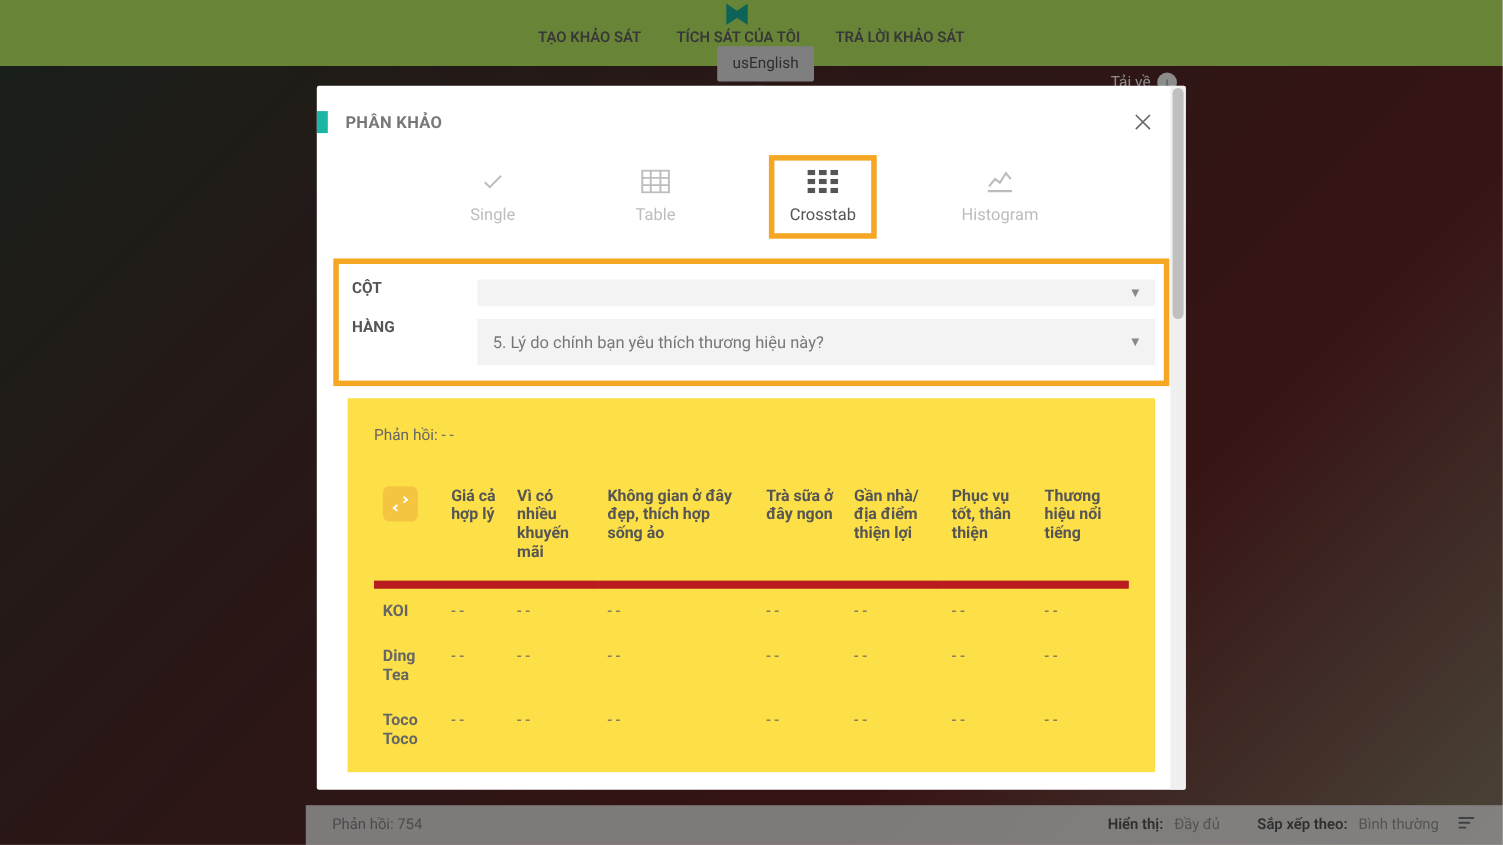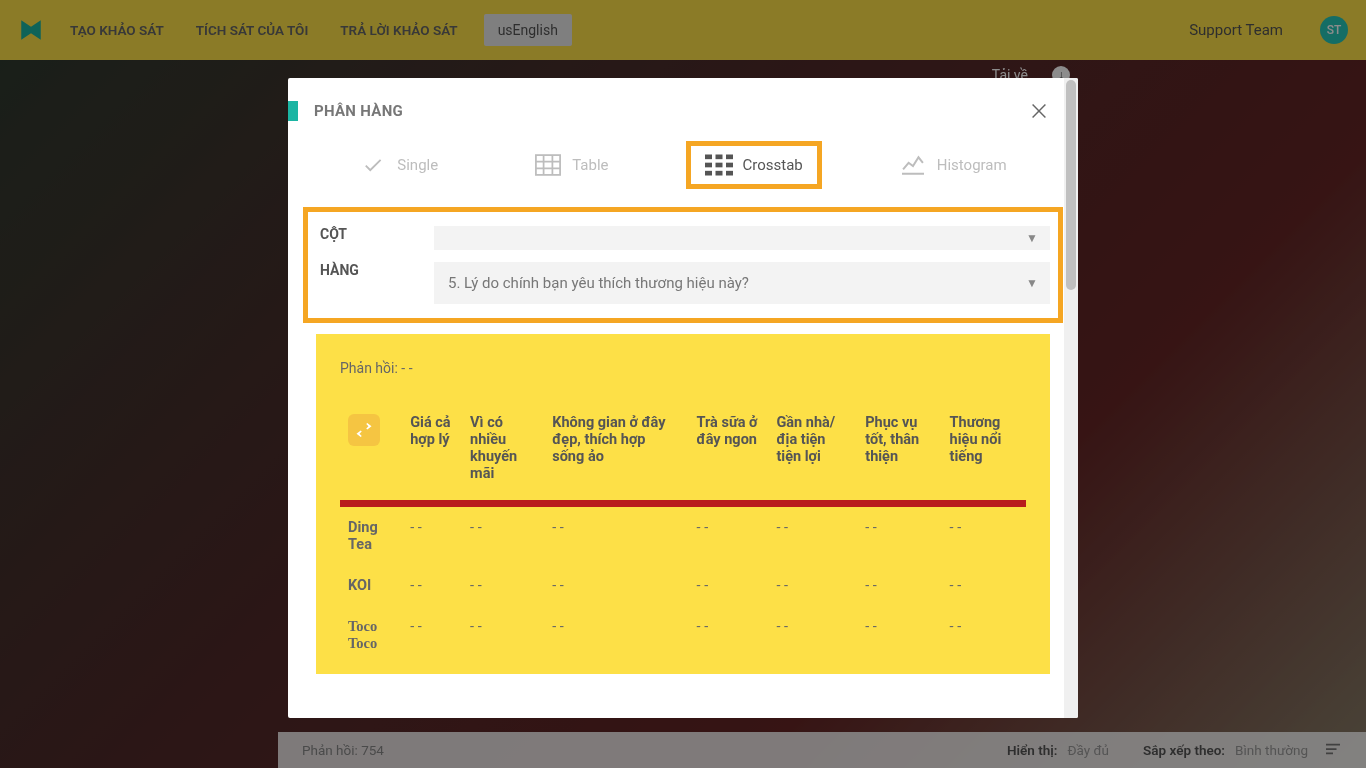--- a/index.html
+++ b/index.html
@@ -1,50 +1,50 @@
 <!DOCTYPE html>
 <html><head>
 <meta charset="utf-8">
 <style>
 * { margin: 0; padding: 0; box-sizing: border-box; font-family: -apple-system, BlinkMacSystemFont, "Segoe UI", Roboto, Arial, sans-serif; }
 html, body { width: 1366px; height: 768px; overflow: hidden; background: #fff; }
 
-.topbar { height: 60px; display: flex; align-items: center; padding: 0 18px; background: #fde047; position: relative; z-index: 5; }
+.topbar { height: 60px; display: flex; align-items: center; padding: 0 18px; background: #bef264; position: relative; z-index: 5; flex-direction: column; }
 .logo { width: 26px; height: 26px; margin-right: 26px; }
 .topnav { display: flex; gap: 32px; }
 .topnav-item { font-size: 13.5px; font-weight: 600; color: #666; cursor: pointer; }
 .lang-btn { margin-left: 26px; background: #e8e8e8; border: none; padding: 8px 14px; font-size: 14px; color: #555; border-radius: 2px; cursor: pointer; }
 .top-spacer { flex: 1; }
 .support { font-size: 15px; color: #555; margin-right: 14px; }
 .avatar { width: 28px; height: 28px; border-radius: 50%; background: #26c6b8; color: #fff; display: flex; align-items: center; justify-content: center; font-size: 12px; font-weight: 500; margin-left: 23px; }
 
 .bg { position: absolute; top: 60px; left: 0; right: 0; height: 708px; background: linear-gradient(135deg,#3a4a3a 0%, #6b3030 40%, #8a2a2a 70%, #c0b090 100%); }
 .bg::after { content:""; position:absolute; inset:0; background: rgba(30,30,30,0.35); }
 
-.download-row { position: absolute; top: 66px; right: 296px; color: #fff; font-size: 14px; display:flex; align-items:center; gap:24px; z-index:6; }
+.download-row { position: absolute; top: 66px; right: 296px; color: #fff; font-size: 14px; display:flex; align-items:center; gap:6px; z-index:6; }
 .dl-icon { width:18px; height:18px; border-radius:50%; background:#fff; display:flex; align-items:center; justify-content:center; color:#333; font-size:12px; }
 
 .big-letter { position:absolute; top:118px; left:300px; color:#fff; font-size:40px; z-index:6; }
 
 .overlay { position: absolute; inset: 0; background: rgba(0,0,0,0.45); z-index: 10; }
 
 .modal-wrap { position:absolute; top:78px; left:288px; width:790px; height:640px; z-index:20; }
 .modal { width:790px; height:640px; background:#fff; border-radius:2px; display:flex; flex-direction:column; overflow:hidden; position:relative; }
 .modal-scrollbar { position:absolute; right:0; top:0; bottom:0; width:14px; background:#f0f0f0; }
 .modal-scrollbar-thumb { position:absolute; top:2px; right:2px; width:10px; height:210px; background:#c0c0c0; border-radius:5px; }
 
 .modal-header { display:flex; align-items:center; padding:22px 28px 8px 0; }
 .accent-bar { width:10px; height:20px; background:#1bb5a3; margin-right:16px; }
 .modal-title { font-size:15px; font-weight:700; color:#777; letter-spacing:.3px; }
 .modal-header-spacer { flex:1; }
 .close-x { width:22px; height:22px; cursor:pointer; color:#666; }
 .close-x svg { width:22px; height:22px; }
 
 .tabs-row { display:flex; justify-content:center; gap:64px; padding:14px 0 24px; }
-.tab { display:flex; flex-direction:row; align-items:center; gap:10px; cursor:pointer; color:#bdbdbd; padding:10px 16px; min-width:84px; }
+.tab { display:flex; flex-direction:column; align-items:center; gap:10px; cursor:pointer; color:#bdbdbd; padding:10px 16px; min-width:84px; }
 .tab.active { color:#555; }
 .tab.highlighted { outline:5px solid #f5a623; outline-offset:-2px; }
 .tab-icon { width:28px; height:22px; display:flex; align-items:center; justify-content:center; }
 .tab-label { font-size:15px; }
 
 .selector-block { margin:0 18px 14px; padding:10px 10px; outline:5px solid #f5a623; outline-offset:-2px; }
 .sel-row { display:flex; align-items:flex-start; gap:18px; padding:6px 0; }
 .sel-label { width:100px; font-size:14px; font-weight:700; color:#555; padding-left:4px; }
 .sel-field { flex:1; background:#f3f3f3; border:none; padding:12px 36px 12px 14px; font-size:15px; color:#777; position:relative; cursor:pointer; }
 .sel-caret { position:absolute; right:12px; top:50%; transform:translateY(-50%); color:#888; font-size:12px; }
@@ -98,21 +98,21 @@
 <div class="overlay"></div>
 
 <div class="modal-wrap">
   <div class="modal">
     <div class="modal-scrollbar">
       <div class="modal-scrollbar-thumb"></div>
     </div>
 
     <div class="modal-header">
       <div class="accent-bar"></div>
-      <div class="modal-title">PHÂN HÀNG</div>
+      <div class="modal-title">PHÂN KHẢO</div>
       <div class="modal-header-spacer"></div>
       <div class="close-x">
         <svg viewBox="0 0 24 24" stroke="currentColor" stroke-width="1.6" fill="none">
             <path d="M5 5 L19 19 M19 5 L5 19"></path>
           </svg>
       </div>
     </div>
 
     <div class="tabs-row">
       <div class="tab">
@@ -187,48 +187,48 @@
               <div class="swap-btn">
                 <svg viewBox="0 0 24 24" width="18" height="18" fill="currentColor">
                     <path d="M7 7h11l-3-3 1.4-1.4L22 7l-5.6 4.4L15 10l3-3H7zM17 17H6l3 3-1.4 1.4L2 17l5.6-4.4L9 14l-3 3h11z"></path>
                   </svg>
               </div>
             </th>
             <th style="width:54px">Giá cả hợp lý</th>
             <th style="width:74px">Vì có nhiều khuyến mãi</th>
             <th style="width:130px">Không gian ở đây đẹp, thích hợp sống ảo</th>
             <th style="width:72px">Trà sữa ở đây ngon</th>
-            <th style="width:80px">Gần nhà/ địa tiện tiện lợi</th>
+            <th style="width:80px">Gần nhà/ địa điểm thiện lợi</th>
             <th style="width:76px">Phục vụ tốt, thân thiện</th>
             <th style="width:76px">Thương hiệu nổi tiếng</th>
           </tr>
         </thead>
         <tbody id="ct-body">
             <tr>
-              <td style="font-weight: 700;">Ding Tea</td>
+              <td style="font-weight: 700;">KOI</td>
               <td>- -</td>
               <td>- -</td>
               <td>- -</td>
               <td>- -</td>
               <td>- -</td>
               <td>- -</td>
               <td>- -</td>
             </tr>
             <tr>
-              <td style="font-weight: 700;">KOI</td>
+              <td style="font-weight: 700;">Ding Tea</td>
               <td>- -</td>
               <td>- -</td>
               <td>- -</td>
               <td>- -</td>
               <td>- -</td>
               <td>- -</td>
               <td>- -</td>
             </tr>
             <tr>
-              <td style="font-weight: 700; font-family: Liberation Serif, serif;">Toco Toco</td>
+              <td style="font-weight: 700;">Toco Toco</td>
               <td>- -</td>
               <td>- -</td>
               <td>- -</td>
               <td>- -</td>
               <td>- -</td>
               <td>- -</td>
               <td>- -</td>
             </tr>
           </tbody>
       </table>

